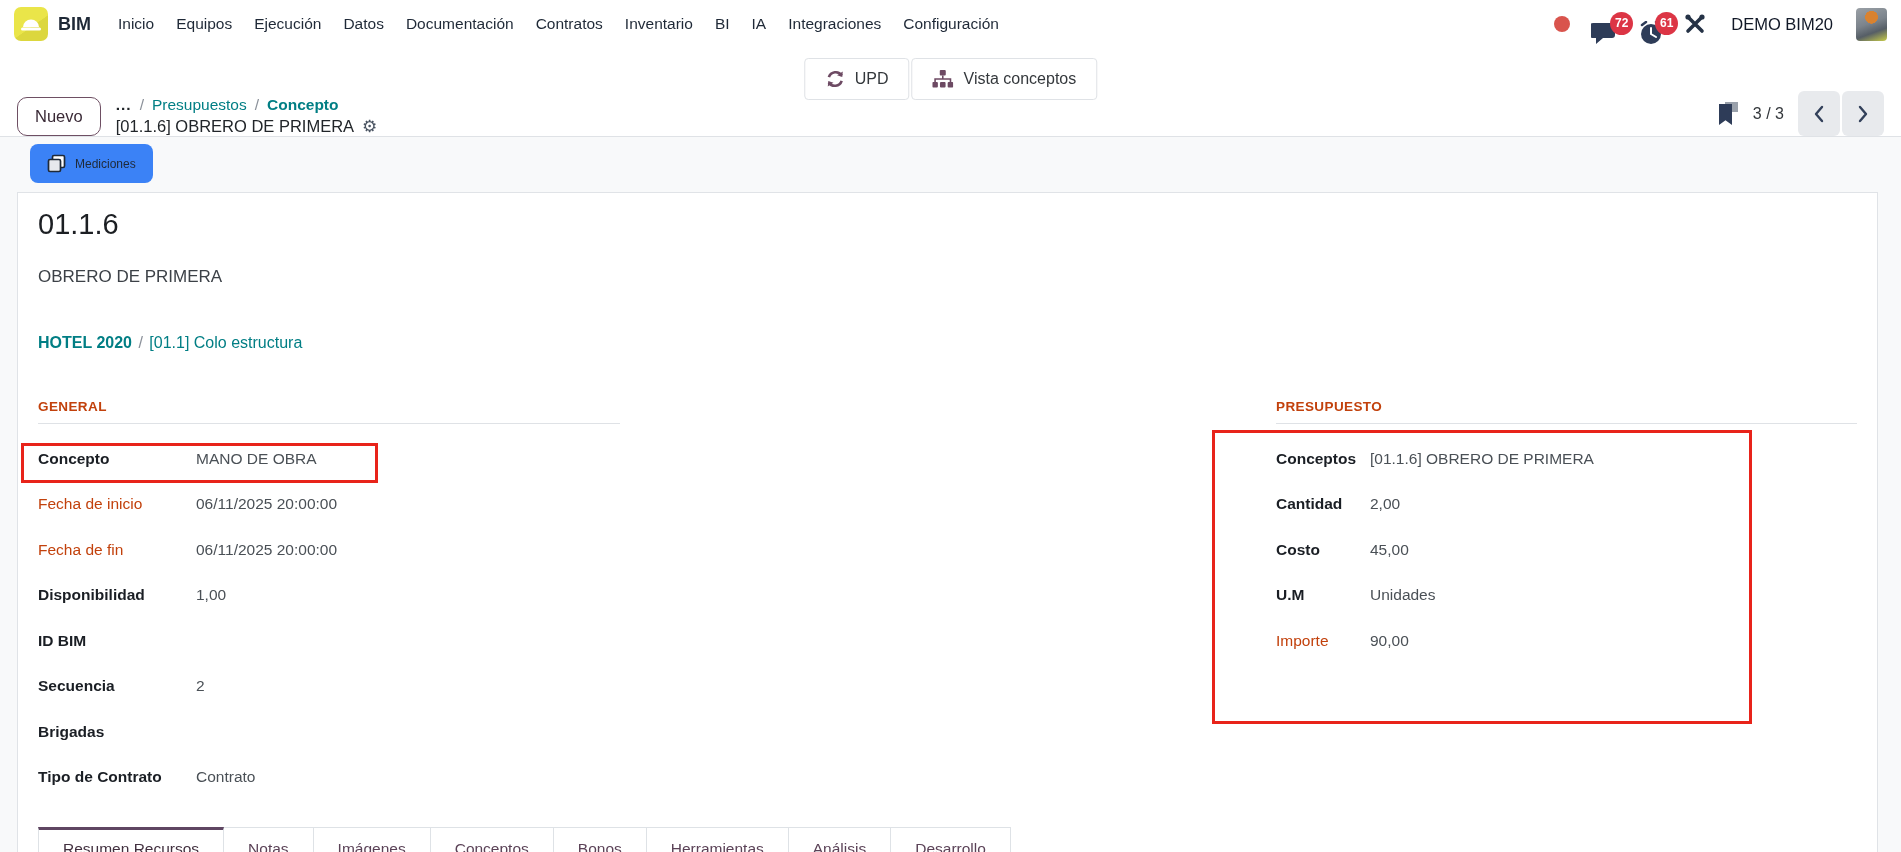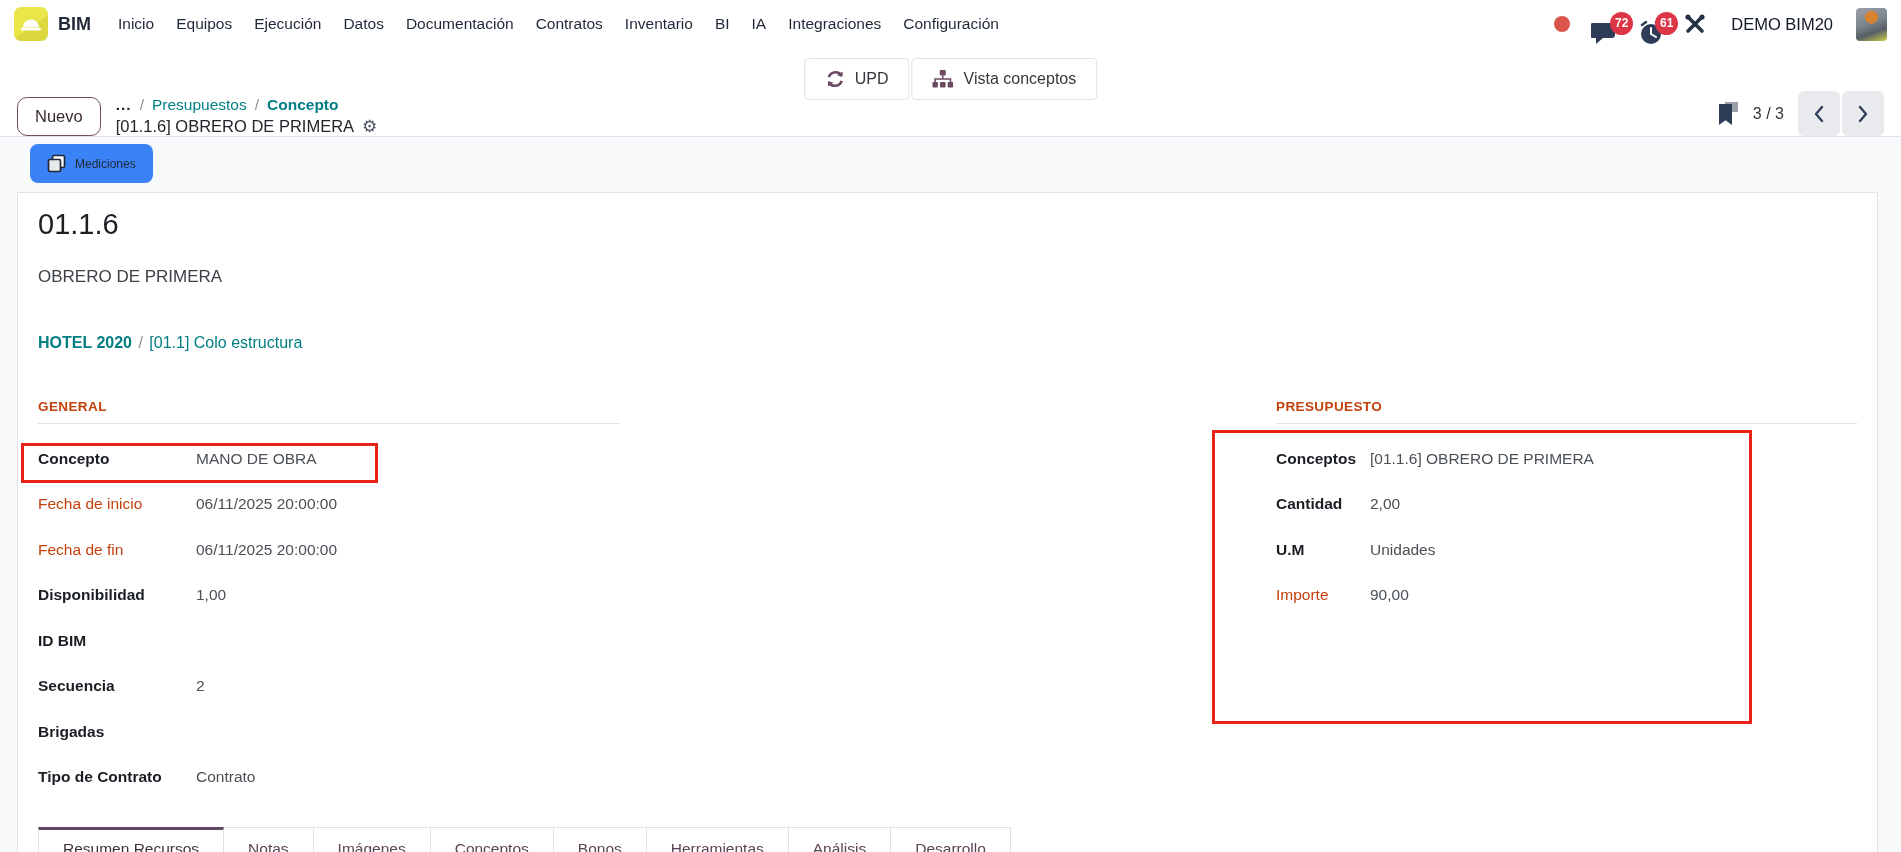--- a/index.html
+++ b/index.html
@@ -329,20 +329,24 @@
         <div class="rows">
           <div class="frow">
             <span class="flabel lbl-bold">Conceptos</span>
             <span class="fvalue">[01.1.6] OBRERO DE PRIMERA</span>
           </div>
           <div class="frow">
             <span class="flabel lbl-bold">Cantidad</span>
             <span class="fvalue">2,00</span>
           </div>
           <div class="frow">
+            <span class="flabel lbl-bold">Costo</span>
+            <span class="fvalue">45,00</span>
+          </div>
+          <div class="frow">
             <span class="flabel lbl-bold">U.M</span>
             <span class="fvalue">Unidades</span>
           </div>
           <div class="frow">
             <span class="flabel lbl-gray">Importe</span>
             <span class="fvalue">90,00</span>
           </div>
         </div>
       </div>
     </div>

